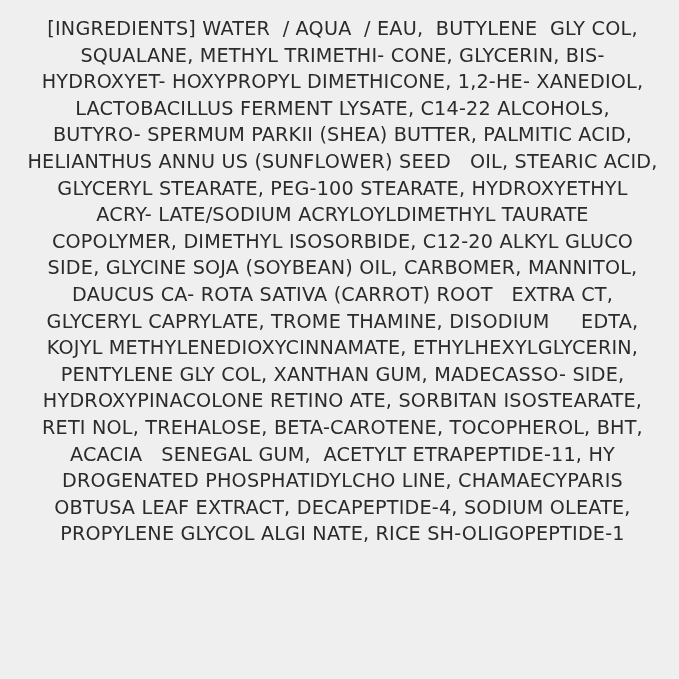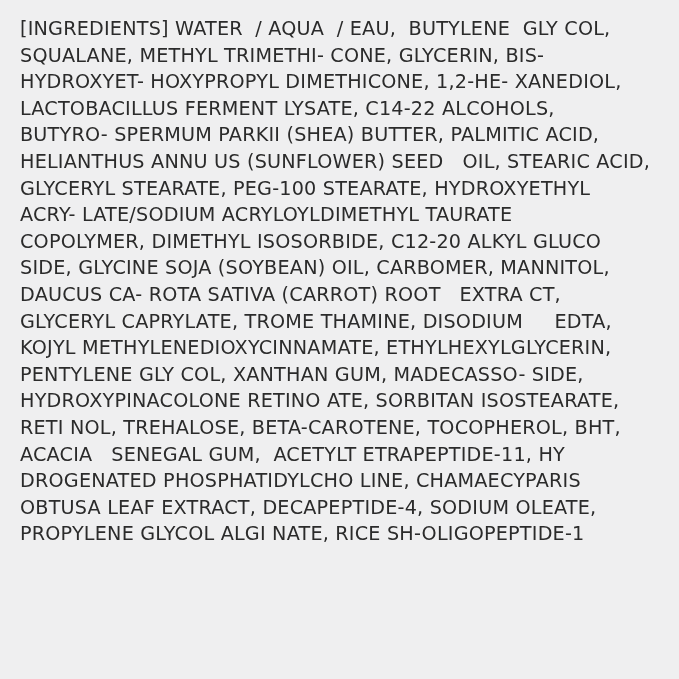--- a/index.html
+++ b/index.html
@@ -12,20 +12,21 @@
     background: #efeff0;
     font-family: "DejaVu Sans", sans-serif;
     overflow: hidden;
   }
   .page {
     width: 679px;
     height: 539px;
     box-sizing: border-box;
     padding: 16px 14px 0 20px;
     background: #efeff0;
+    text-align: center;
   }
   .ingredients-block {
     color: #2b2b2b;
     font-size: 19.2px;
     line-height: 26.6px;
     letter-spacing: 0.2px;
     white-space: pre-wrap;
     word-break: normal;
     font-weight: 400;
   }

